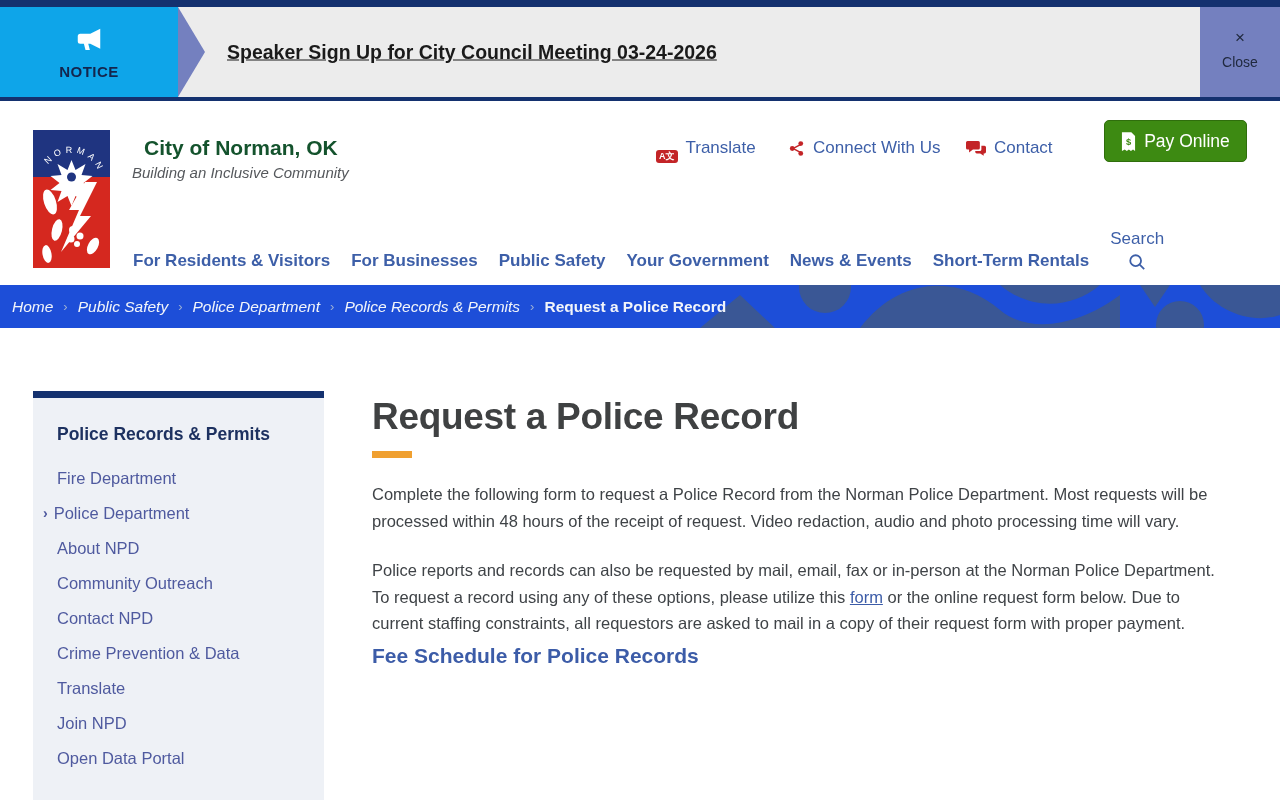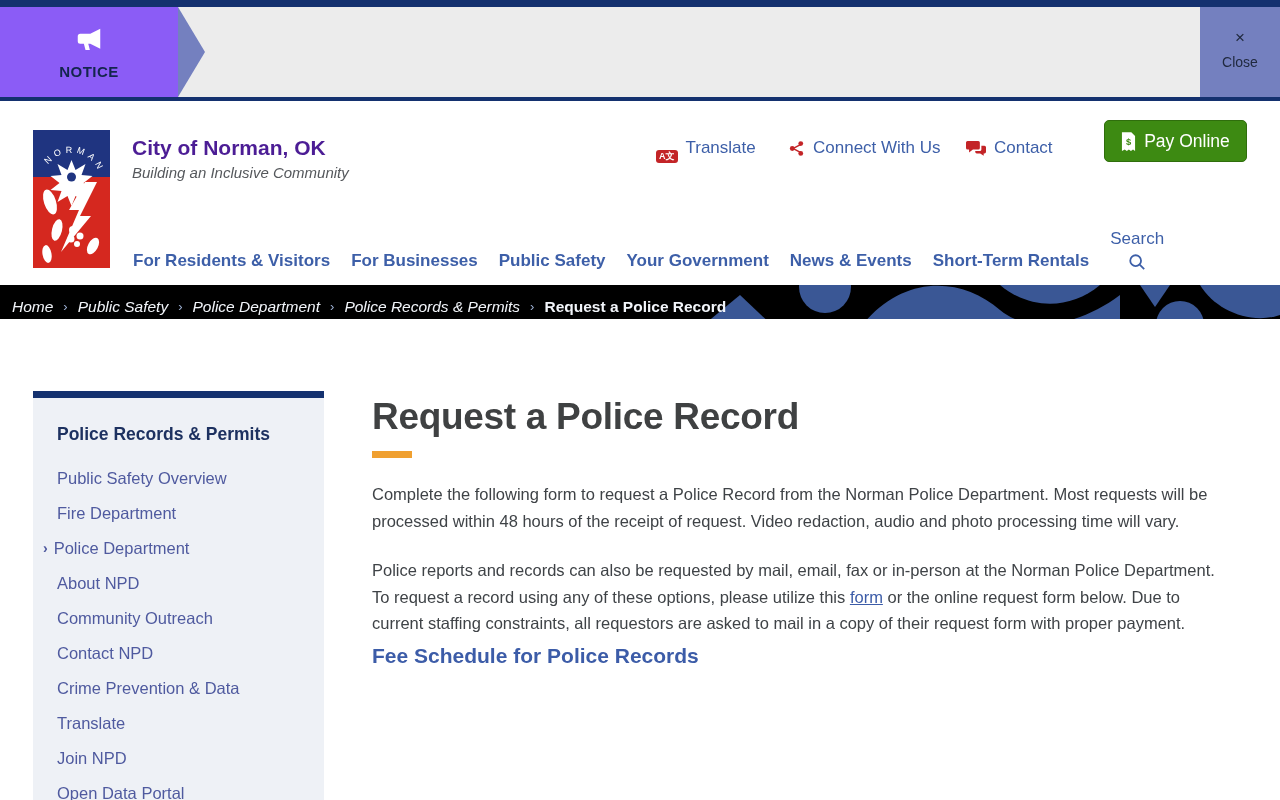--- a/index.html
+++ b/index.html
@@ -3,62 +3,62 @@
 <meta charset="utf-8">
 <style>
   * { margin:0; padding:0; box-sizing:border-box; }
   html,body { width:1280px; height:800px; overflow:hidden; background:#fff;
               font-family:"Liberation Sans", sans-serif; }
   .page { position:relative; width:1280px; height:800px; background:#fff; }
 
   
   .notice-bar { position:absolute; top:0; left:0; width:1280px; height:101px;
     background:#ececec; border-top:7px solid #14316f; border-bottom:4px solid #14316f; }
-  .notice-left { position:absolute; left:0; top:0; bottom:0; width:178px; background:#8b5cf6;
+  .notice-left { position:absolute; left:0; top:0; bottom:0; width:178px; background:#0ea5e9;
     display:flex; flex-direction:column; align-items:center; justify-content:center; }
   .notice-left::after { content:""; position:absolute; left:178px; top:0;
     border-top:45px solid transparent; border-bottom:45px solid transparent;
     border-left:27px solid #7480bf; }
   .notice-label { color:#14254d; font-weight:bold; font-size:15px; letter-spacing:.5px; margin-top:4px; }
   .notice-link { position:absolute; left:227px; top:50%; transform:translateY(-50%);
     font-size:19.5px; font-weight:bold; color:#1a1a1a; text-decoration:underline; cursor:pointer; }
   .notice-close { position:absolute; right:0; top:0; bottom:0; width:80px; background:#7480bf;
     display:flex; flex-direction:column; align-items:center; justify-content:flex-start;
     padding-top:22px; cursor:pointer; }
   .notice-close .x { font-size:17px; color:#20293f; line-height:1; }
   .notice-close .txt { font-size:14px; color:#20293f; margin-top:8px; }
   .mega-icon svg { width:34px; height:30px; fill:#fff; }
 
   
   .header { position:absolute; top:101px; left:0; width:1280px; height:184px; background:#fff; }
   .logo { position:absolute; left:33px; top:29px; width:77px; height:138px; cursor:pointer; }
-  .site-title { position:absolute; left:132px; top:35px; font-size:21px; font-weight:bold;
-    color:#4c1d95; cursor:pointer; }
+  .site-title { position:absolute; left:144px; top:35px; font-size:21px; font-weight:bold;
+    color:#14532d; cursor:pointer; }
   .tagline { position:absolute; left:132px; top:63px; font-size:15px; font-style:italic; color:#55585c; }
 
   .util { position:absolute; top:34px; height:26px; display:flex; align-items:center;
     color:#3d5fa8; font-size:17px; cursor:pointer; }
   .util .ic { margin-right:8px; display:flex; align-items:center; }
   .u-translate { left:656px; }
   .u-connect { left:788px; }
   .u-contact { left:966px; }
   .translate-badge { background:#c32427; color:#fff; border-radius:3px; font-size:9px;
     font-weight:bold; padding:2px 3px; letter-spacing:0; line-height:1;margin-top:17px; }
   .pay-btn { position:absolute; left:1104px; top:19px; width:143px; height:42px;
     background:#3d8a12; border:1px solid #2f6e0c; border-radius:5px; color:#fff;
     font-size:17.5px; display:flex; align-items:center; justify-content:center; gap:8px; cursor:pointer; }
 
   .main-nav { position:absolute; left:133px; top:128px; width:1100px; display:flex;
     align-items:flex-end; gap:21px; font-size:17px; font-weight:bold; color:#3d5fa8; }
   .main-nav .nav-item { white-space:nowrap; cursor:pointer; }
   .nav-search { display:flex; align-items:center; gap:4px; cursor:pointer; font-weight:normal; font-size:17px;flex-direction:column;}
 
   
-  .breadcrumb { position:absolute; top:285px; left:0; width:1280px; height:34px;
-    background:#000000; overflow:hidden; }
+  .breadcrumb { position:absolute; top:285px; left:0; width:1280px; height:43px;
+    background:#1d4ed8; overflow:hidden; }
   .crumb-art { position:absolute; right:0; top:0; height:43px; }
   .crumbs { position:absolute; left:12px; top:0; height:43px; display:flex; align-items:center;
     gap:10px; font-size:15.5px; color:#f2f5fa; z-index:2; }
   .crumbs .crumb { font-style:italic; cursor:pointer; }
   .crumbs .sep { color:#9db0d4; font-size:13px; font-style:normal; }
   .crumbs .current { font-style:normal; font-weight:bold; cursor:default; }
 
   
   .sidebar { position:absolute; left:33px; top:391px; width:291px; height:409px; }
   .sidebar-topbar { height:7px; background:#14316f; }
@@ -87,20 +87,21 @@
 
   <div class="notice-bar">
     <div class="notice-left">
       <span class="mega-icon">
         <svg viewBox="0 0 24 24">
             <path d="M21 3v16l-8-4h-1.6l1.3 5H9.2L7.9 15H5a2 2 0 0 1-2-2V9a2 2 0 0 1 2-2h8l8-4z"></path>
           </svg>
       </span>
       <span class="notice-label">NOTICE</span>
     </div>
+    <a class="notice-link">Speaker Sign Up for City Council Meeting 03-24-2026</a>
     <div class="notice-close">
       <span class="x">×</span>
       <span class="txt">Close</span>
     </div>
   </div>
 
   <div class="header">
     <svg class="logo" viewBox="0 0 77 138">
       <rect x="0" y="0" width="77" height="47" fill="#1f3480"></rect>
       <rect x="0" y="47" width="77" height="91" fill="#d5281f"></rect>
@@ -203,23 +204,20 @@
       <span class="sep">›</span>
       <span class="current">Request a Police Record</span>
     </div>
   </div>
 
   <div class="sidebar">
     <div class="sidebar-topbar"></div>
     <div class="sidebar-panel">
       <div class="sidebar-heading">Police Records &amp; Permits</div>
       <div class="side-item">
-          <span>Public Safety Overview</span>
-        </div>
-      <div class="side-item">
           <span>Fire Department</span>
         </div>
       <div class="side-item">
         <span class="chev">›</span>
         <span>Police Department</span>
       </div>
       <div class="side-item lvl2">
           <span>About NPD</span>
         </div>
       <div class="side-item lvl2">

